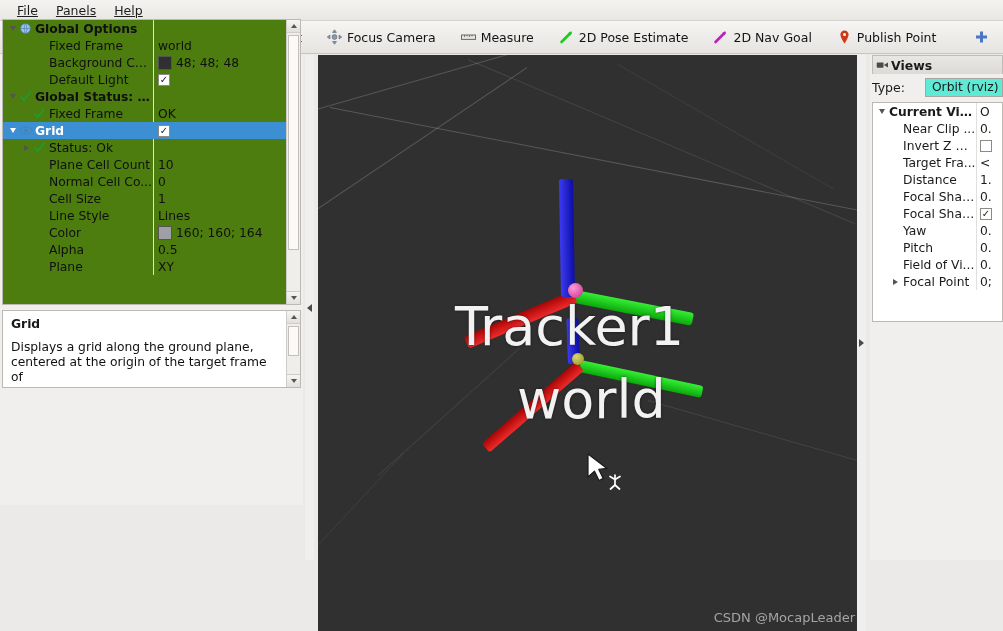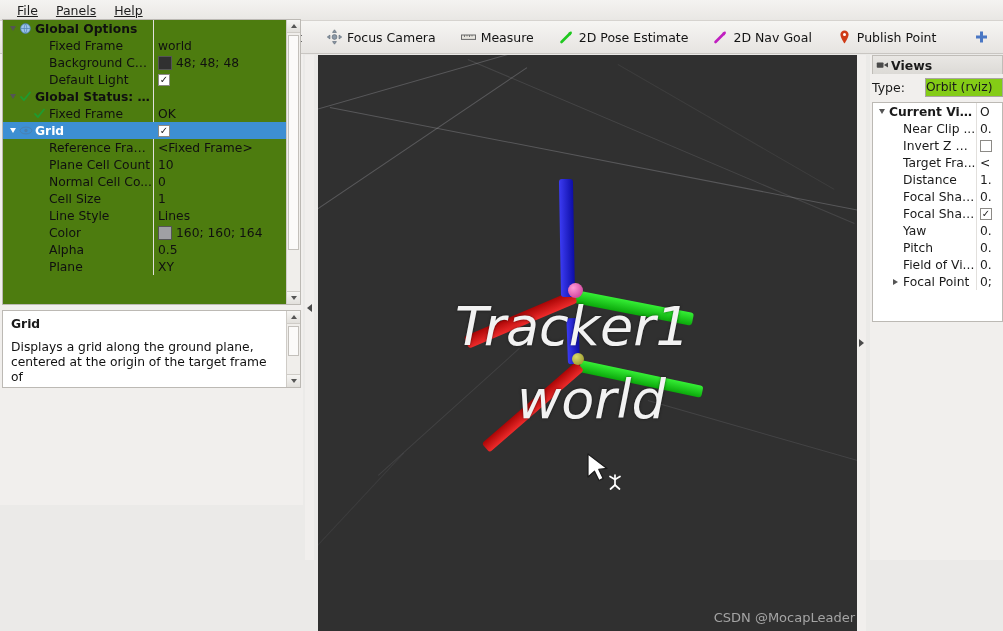--- a/index.html
+++ b/index.html
@@ -111,42 +111,41 @@
 
   
   #views{position:absolute;left:870px;top:55px;width:133px;height:505px;background:#f1efed;}
   .views-head{
     position:absolute;left:2px;top:0;width:131px;height:19px;
     background:linear-gradient(#e9e7e4,#dcdad6);border:1px solid #c0bdb8;border-bottom:none;
     display:flex;align-items:center;padding:0 3px;box-sizing:border-box;font-size:12.5px;font-weight:bold;
   }
   .views-type{position:absolute;left:2px;top:21px;width:131px;height:22px;display:flex;align-items:center;gap:20px;
     font-size:12.5px;}
-  .combo{flex:1;height:19px;background:#84cc16;border:1px solid #a9a6a1;box-sizing:border-box;
-    display:flex;align-items:center;padding-left:0;font-size:12.3px;}
+  .combo{flex:1;height:19px;background:#5eead4;border:1px solid #a9a6a1;box-sizing:border-box;
+    display:flex;align-items:center;padding-left:6px;font-size:12.3px;}
   .views-tree{
     position:absolute;left:2px;top:47px;width:131px;height:220px;
     background:#fff;border:1px solid #bcb9b4;box-sizing:border-box;overflow:hidden;
   }
   .vrow{display:flex;align-items:center;height:17px;font-size:12.3px;white-space:nowrap;}
   .vrow .va{display:flex;align-items:center;width:103px;flex:0 0 103px;overflow:hidden;}
   .vrow .vb{flex:1;border-left:1px solid #e2e0dd;height:17px;box-sizing:border-box;padding-left:3px;
     display:flex;align-items:center;overflow:hidden;}
 
   
   #viewport{
     position:absolute;left:318px;top:55px;width:543px;height:576px;
     background:#2f2f2f;overflow:hidden;
   }
   .gridline{position:absolute;height:1px;background:rgba(178,178,184,.30);transform-origin:0 0;}
   .tf-label{
     position:absolute;color:#f2f2f2;font-family:"DejaVu Sans","Liberation Sans",sans-serif;
     font-weight:400;white-space:nowrap;pointer-events:none;
     text-shadow:0 0 3px rgba(0,0,0,.55);
-    font-style:italic;
   }
   .axis{position:absolute;transform-origin:0 50%;border-radius:3px;}
 
   
   .splitter{position:absolute;width:9px;background:#f1efed;display:flex;align-items:center;justify-content:center;}
   .splitter .h{width:0;height:0;}
   .lh{border-top:4px solid transparent;border-bottom:4px solid transparent;border-right:5px solid #4a4a4a;}
   .rh{border-top:4px solid transparent;border-bottom:4px solid transparent;border-left:5px solid #4a4a4a;}
 
   
@@ -348,27 +347,31 @@
               </span>
               <span class="lbl bold">Grid</span>
             </div>
             <div class="col-b">
               <span class="chk">✓</span>
             </div>
           </div>
           <div class="row">
             <div class="col-a">
               <span style="display: inline-block; flex: 0 0 auto; width: 18px;"></span>
-              <span class="arrow"></span>
-              <span class="ico"></span>
-              <span class="lbl">Reference Frame</span>
-            </div>
-            <div class="col-b">
-              <span>&lt;Fixed Frame&gt;</span>
-            </div>
+              <span class="arrow">
+                <i></i>
+              </span>
+              <span class="ico">
+                <svg width="13" height="13" viewBox="0 0 16 16">
+                  <path d="M2.5 8.5 6 12.5 13.5 3" stroke="#1f9b2f" stroke-width="2.2" fill="none" stroke-linecap="round" stroke-linejoin="round"></path>
+                </svg>
+              </span>
+              <span class="lbl">Status: Ok</span>
+            </div>
+            <div class="col-b"></div>
           </div>
           <div class="row">
             <div class="col-a">
               <span style="display: inline-block; flex: 0 0 auto; width: 18px;"></span>
               <span class="arrow"></span>
               <span class="ico"></span>
               <span class="lbl">Plane Cell Count</span>
             </div>
             <div class="col-b">
               <span>10</span>

